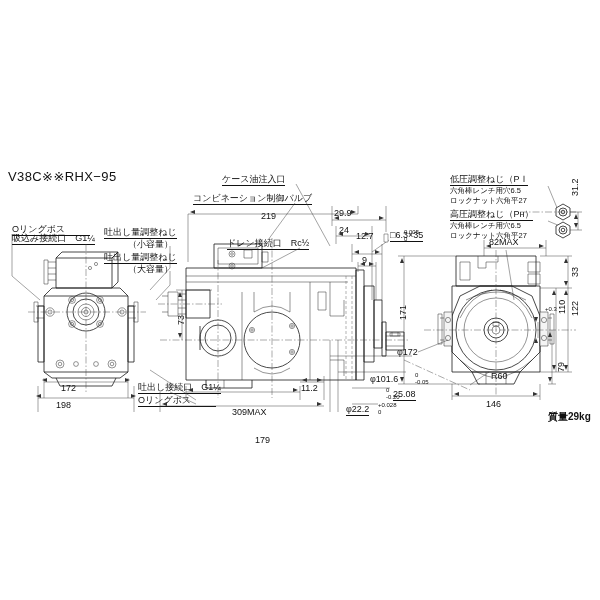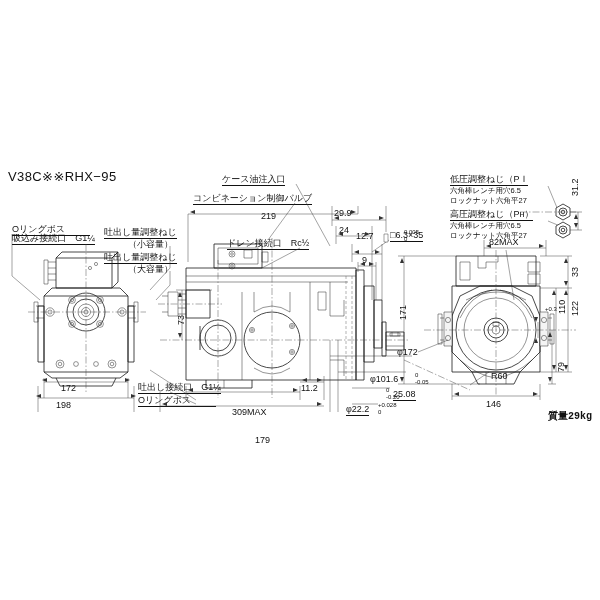--- a/index.html
+++ b/index.html
@@ -3,21 +3,21 @@
 <meta charset="utf-8">
 <style>
   html,body{margin:0;padding:0;background:#ffffff;}
   body{width:600px;height:600px;overflow:hidden;
        font-family:"Liberation Sans","DejaVu Sans",sans-serif;color:#1a1a1a;}
   #sheet{position:relative;width:600px;height:588px;background:#fff;}
   .t{position:absolute;white-space:nowrap;font-size:9px;line-height:1.05;color:#111;}
   .t.sm{font-size:7.5px;}
   .t.xs{font-size:6px;}
   .t.big{font-size:13px;letter-spacing:.4px;}
-  .t.bold{font-weight:bold;font-family:Liberation Mono, monospace;}
+  .t.bold{font-weight:bold;}
   .t.ul{border-bottom:1px solid #111;padding-bottom:1px;}
   .t.rot{transform:rotate(-90deg);transform-origin:left top;}
   svg{position:absolute;left:0;top:0;overflow:visible;}
   .dwg{stroke:#1b1b1b;fill:none;stroke-width:.8;}
   .dwg.thinl{stroke-width:.5;stroke:#2a2a2a;}
   .dwg.dim{stroke-width:.45;stroke:#333;}
   .dwg.ctr{stroke-width:.45;stroke:#444;stroke-dasharray:7 2 1.5 2;}
   .dwg.hid{stroke-width:.45;stroke:#555;stroke-dasharray:3 2;}
 </style>
 </head>

